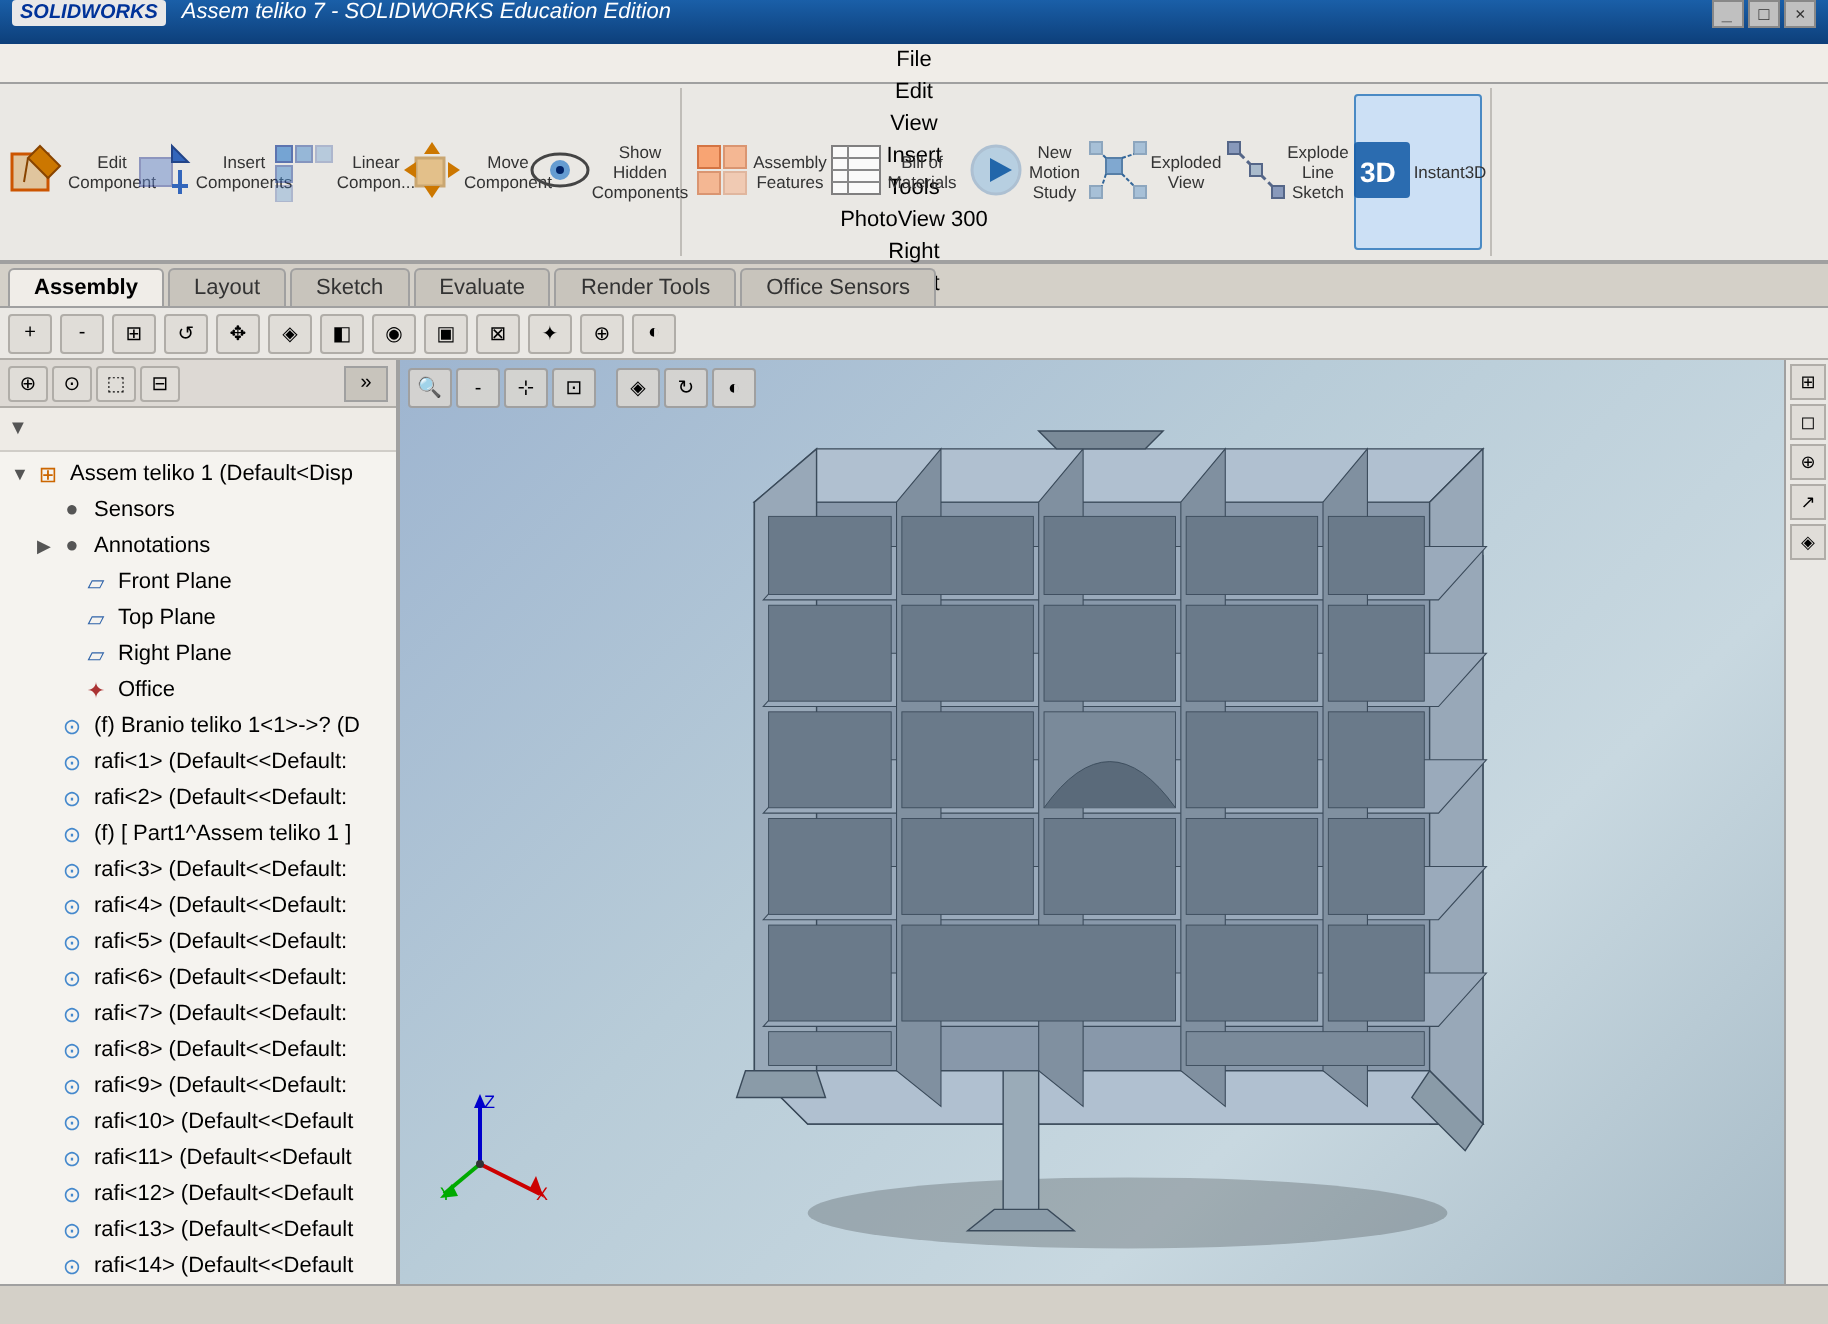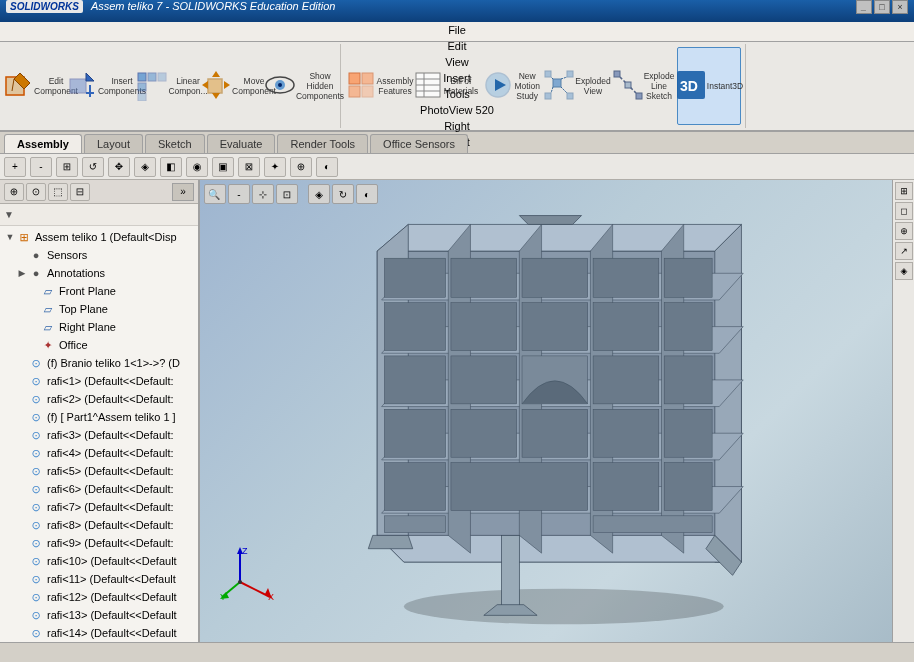--- a/index.html
+++ b/index.html
@@ -281,21 +281,21 @@
     <div class="win-btn">×</div>
   </div>
 </div>
 
 <div id="menubar">
   <div class="menu-item">File</div>
   <div class="menu-item">Edit</div>
   <div class="menu-item">View</div>
   <div class="menu-item">Insert</div>
   <div class="menu-item">Tools</div>
-  <div class="menu-item">PhotoView 520</div>
+  <div class="menu-item">PhotoView 300</div>
   <div class="menu-item">Right</div>
   <div class="menu-item">Right</div>
 </div>
 
 <div id="toolbar">
   <div class="tool-group">
     <div class="tool-btn">
       <div class="tool-icon">
         <svg width="32" height="32" viewBox="0 0 32 32">
           <rect x="4" y="8" width="18" height="18" fill="#cc7700" opacity="0.3" stroke="#cc5500" stroke-width="1"></rect>

